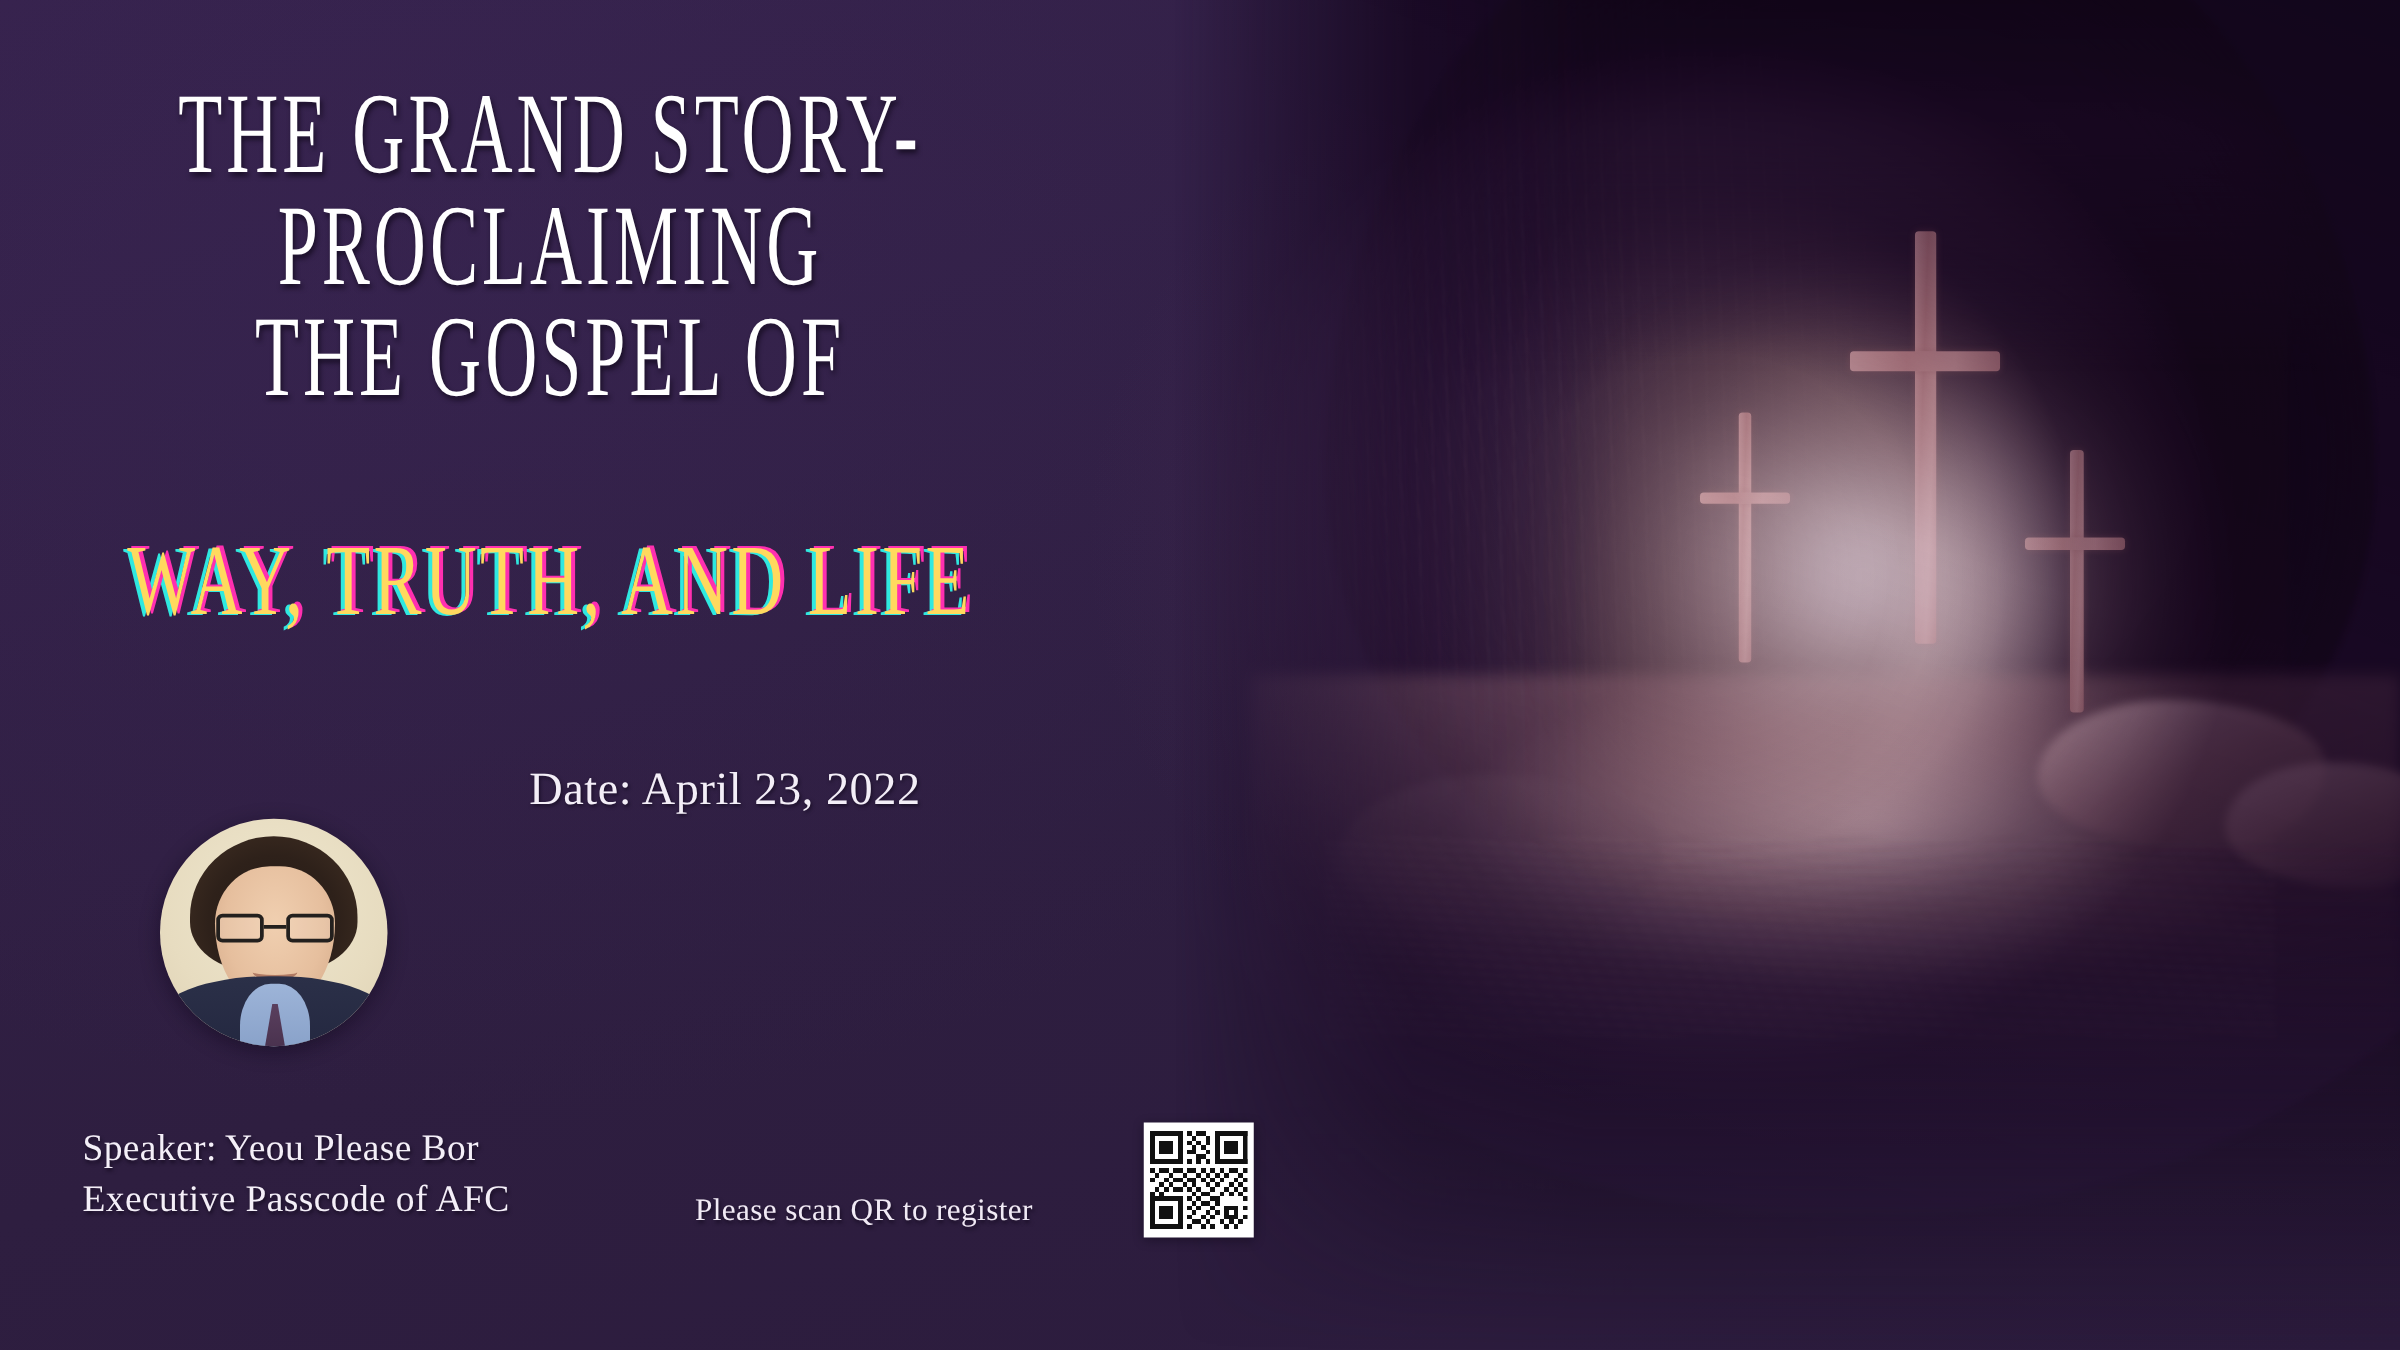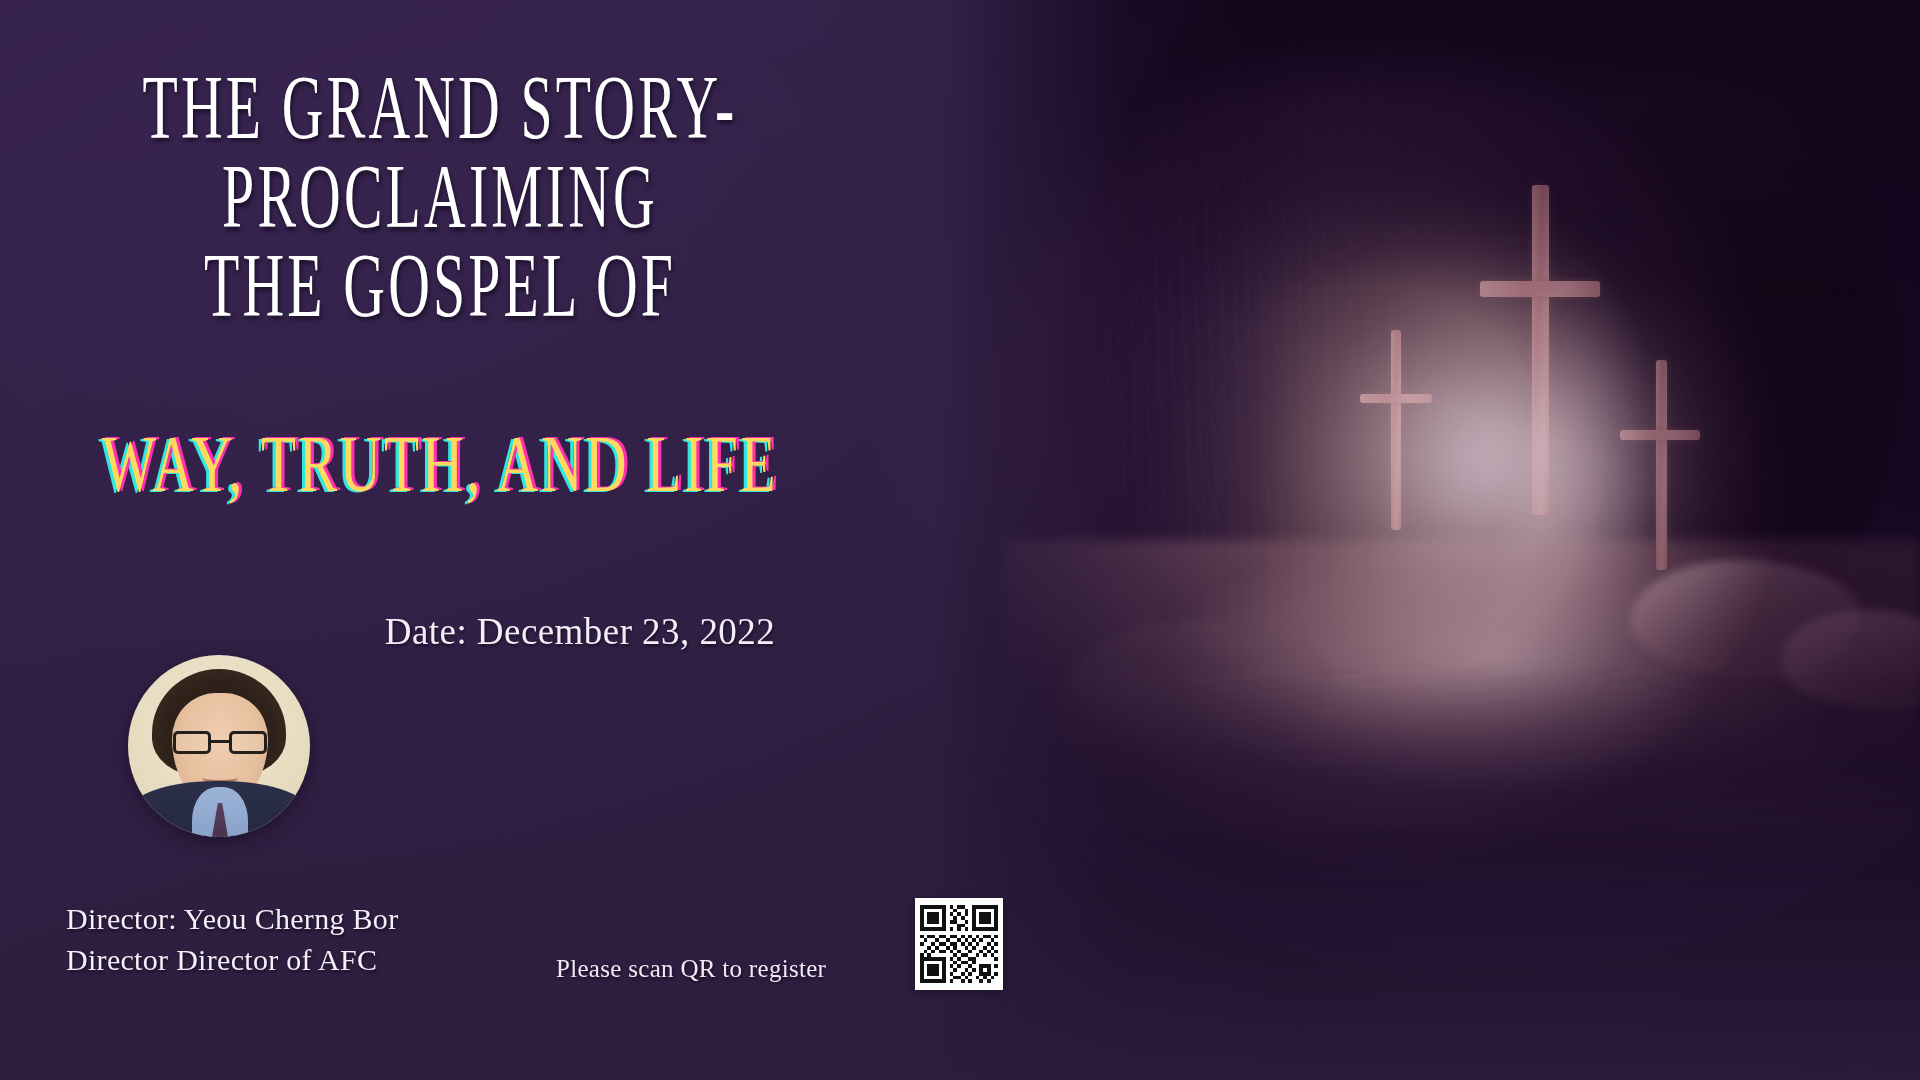--- a/index.html
+++ b/index.html
@@ -387,41 +387,41 @@
 
   <div class="glitch-wrap">
     <span class="glitch">
       <span class="layer cyan">WAY, TRUTH, AND LIFE</span>
       <span class="layer magenta">WAY, TRUTH, AND LIFE</span>
       <span class="core">WAY, TRUTH, AND LIFE</span>
     </span>
   </div>
 
   <div class="details">
-    <span class="row">Date: December 23, 2022</span>
+    <span class="row">Date: April 23, 2022</span>
   </div>
 
 
   <div class="portrait">
     <div class="hair"></div>
     <div class="face"></div>
     <div class="glasses">
       <span class="lens l"></span>
         <span class="bridge"></span>
         <span class="lens r"></span>
     </div>
     <div class="smile"></div>
     <div class="suit"></div>
     <div class="shirt"></div>
     <div class="tie"></div>
   </div>
 
   <div class="speaker">
-    <span class="row">Director: Yeou Cherng Bor</span>
-    <span class="row">Director Director of AFC</span>
+    <span class="row">Speaker: Yeou Please Bor</span>
+    <span class="row">Executive Passcode of AFC</span>
   </div>
 
   <div class="qr-caption">Please scan QR to register</div>
 
   <div class="qr">
     <svg viewBox="0 0 21 21" shape-rendering="crispEdges">
       <rect width="21" height="21" fill="#ffffff"></rect>
       <g fill="#111111">
 
         <rect x="0" y="0" width="7" height="1"></rect>

